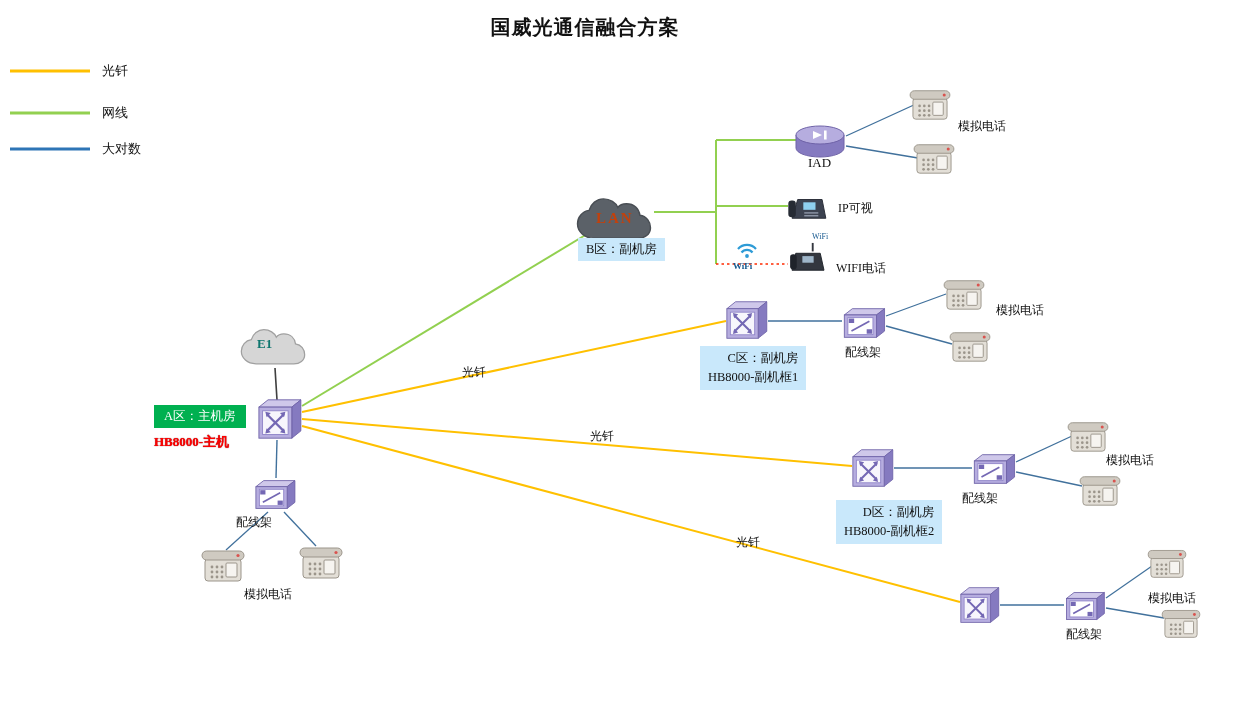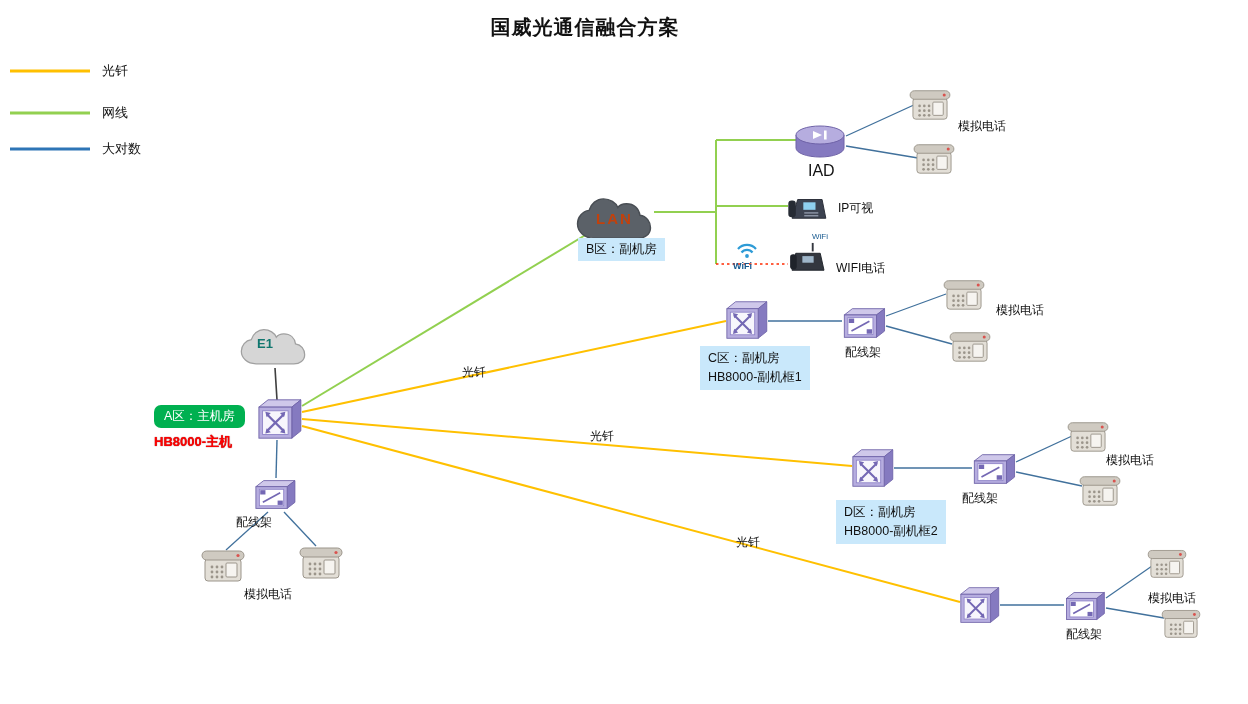--- a/index.html
+++ b/index.html
@@ -1,42 +1,42 @@
 <!DOCTYPE html>
 <html><head>
 <meta charset="utf-8">
 <style>
   html,body{margin:0;padding:0;background:#fff;}
   #canvas{
     position:relative;width:1248px;height:704px;background:#ffffff;
-    font-family:Liberation Sans, sans-serif;overflow:hidden;color:#111;
+    font-family:Liberation Serif, serif;overflow:hidden;color:#111;
   }
   #wires{position:absolute;left:0;top:0;z-index:1;}
   .node{position:absolute;z-index:2;line-height:0;}
   .lbl{position:absolute;z-index:3;font-size:12px;white-space:nowrap;}
   .title{
     position:absolute;left:585px;top:14px;transform:translateX(-50%);
     font-size:20px;font-weight:bold;letter-spacing:1px;z-index:3;white-space:nowrap;
   }
   .footer{
     position:absolute;left:585px;top:650px;transform:translateX(-50%);
     font-size:17px;z-index:3;white-space:nowrap;letter-spacing:1px;
   }
   .legend-row{position:absolute;left:10px;z-index:3;display:flex;align-items:center;gap:12px;}
   .legend-row svg{display:block;}
   .legend-label{font-size:13px;white-space:nowrap;}
   .area-green{
     position:absolute;z-index:3;background:#00b050;color:#fff;font-size:12.5px;
-    padding:3px 10px;white-space:nowrap;border-radius:7px;
+    padding:3px 10px;white-space:nowrap;
   }
   .area-blue{
     position:absolute;z-index:3;background:#c9e8fb;color:#111;font-size:12.5px;
     padding:3px 8px;white-space:nowrap;
   }
-  .area-blue div{line-height:1.5;}
+  .area-blue div{line-height:1.5;text-align:right;}
   .red-device{
     position:absolute;z-index:3;color:#ff0000;font-weight:bold;font-size:13px;white-space:nowrap;
     text-shadow:0 0 1px #7a0000;
   }
   .cloud-text{position:absolute;z-index:3;font-weight:bold;white-space:nowrap;}
   .fiber-lbl{position:absolute;z-index:3;font-size:12px;white-space:nowrap;}
   .wifi-word{position:absolute;z-index:3;font-size:9px;font-weight:bold;color:#17598f;white-space:nowrap;}
   .wifi-mark{position:absolute;z-index:3;font-size:8px;color:#17598f;white-space:nowrap;}
 </style>
 </head>
@@ -213,21 +213,21 @@
         <use href="#icon-phone"></use>
       </svg>
   </div>
   <div class="lbl" style="left:244px;top:586px">模拟电话</div>
 
   <div class="node" style="left:794px;top:124px">
     <svg width="52" height="36" viewBox="0 0 52 36">
         <use href="#icon-iad"></use>
       </svg>
   </div>
-  <div class="lbl" style="left:808px;top:162px;font-size:16px">IAD</div>
+  <div class="lbl" style="left:808px;top:155px;font-size:13px">IAD</div>
   <div class="node" style="left:908px;top:86px">
     <svg width="44" height="36" viewBox="0 0 46 38">
         <use href="#icon-phone"></use>
       </svg>
   </div>
   <div class="node" style="left:912px;top:140px">
     <svg width="44" height="36" viewBox="0 0 46 38">
         <use href="#icon-phone"></use>
       </svg>
   </div>

